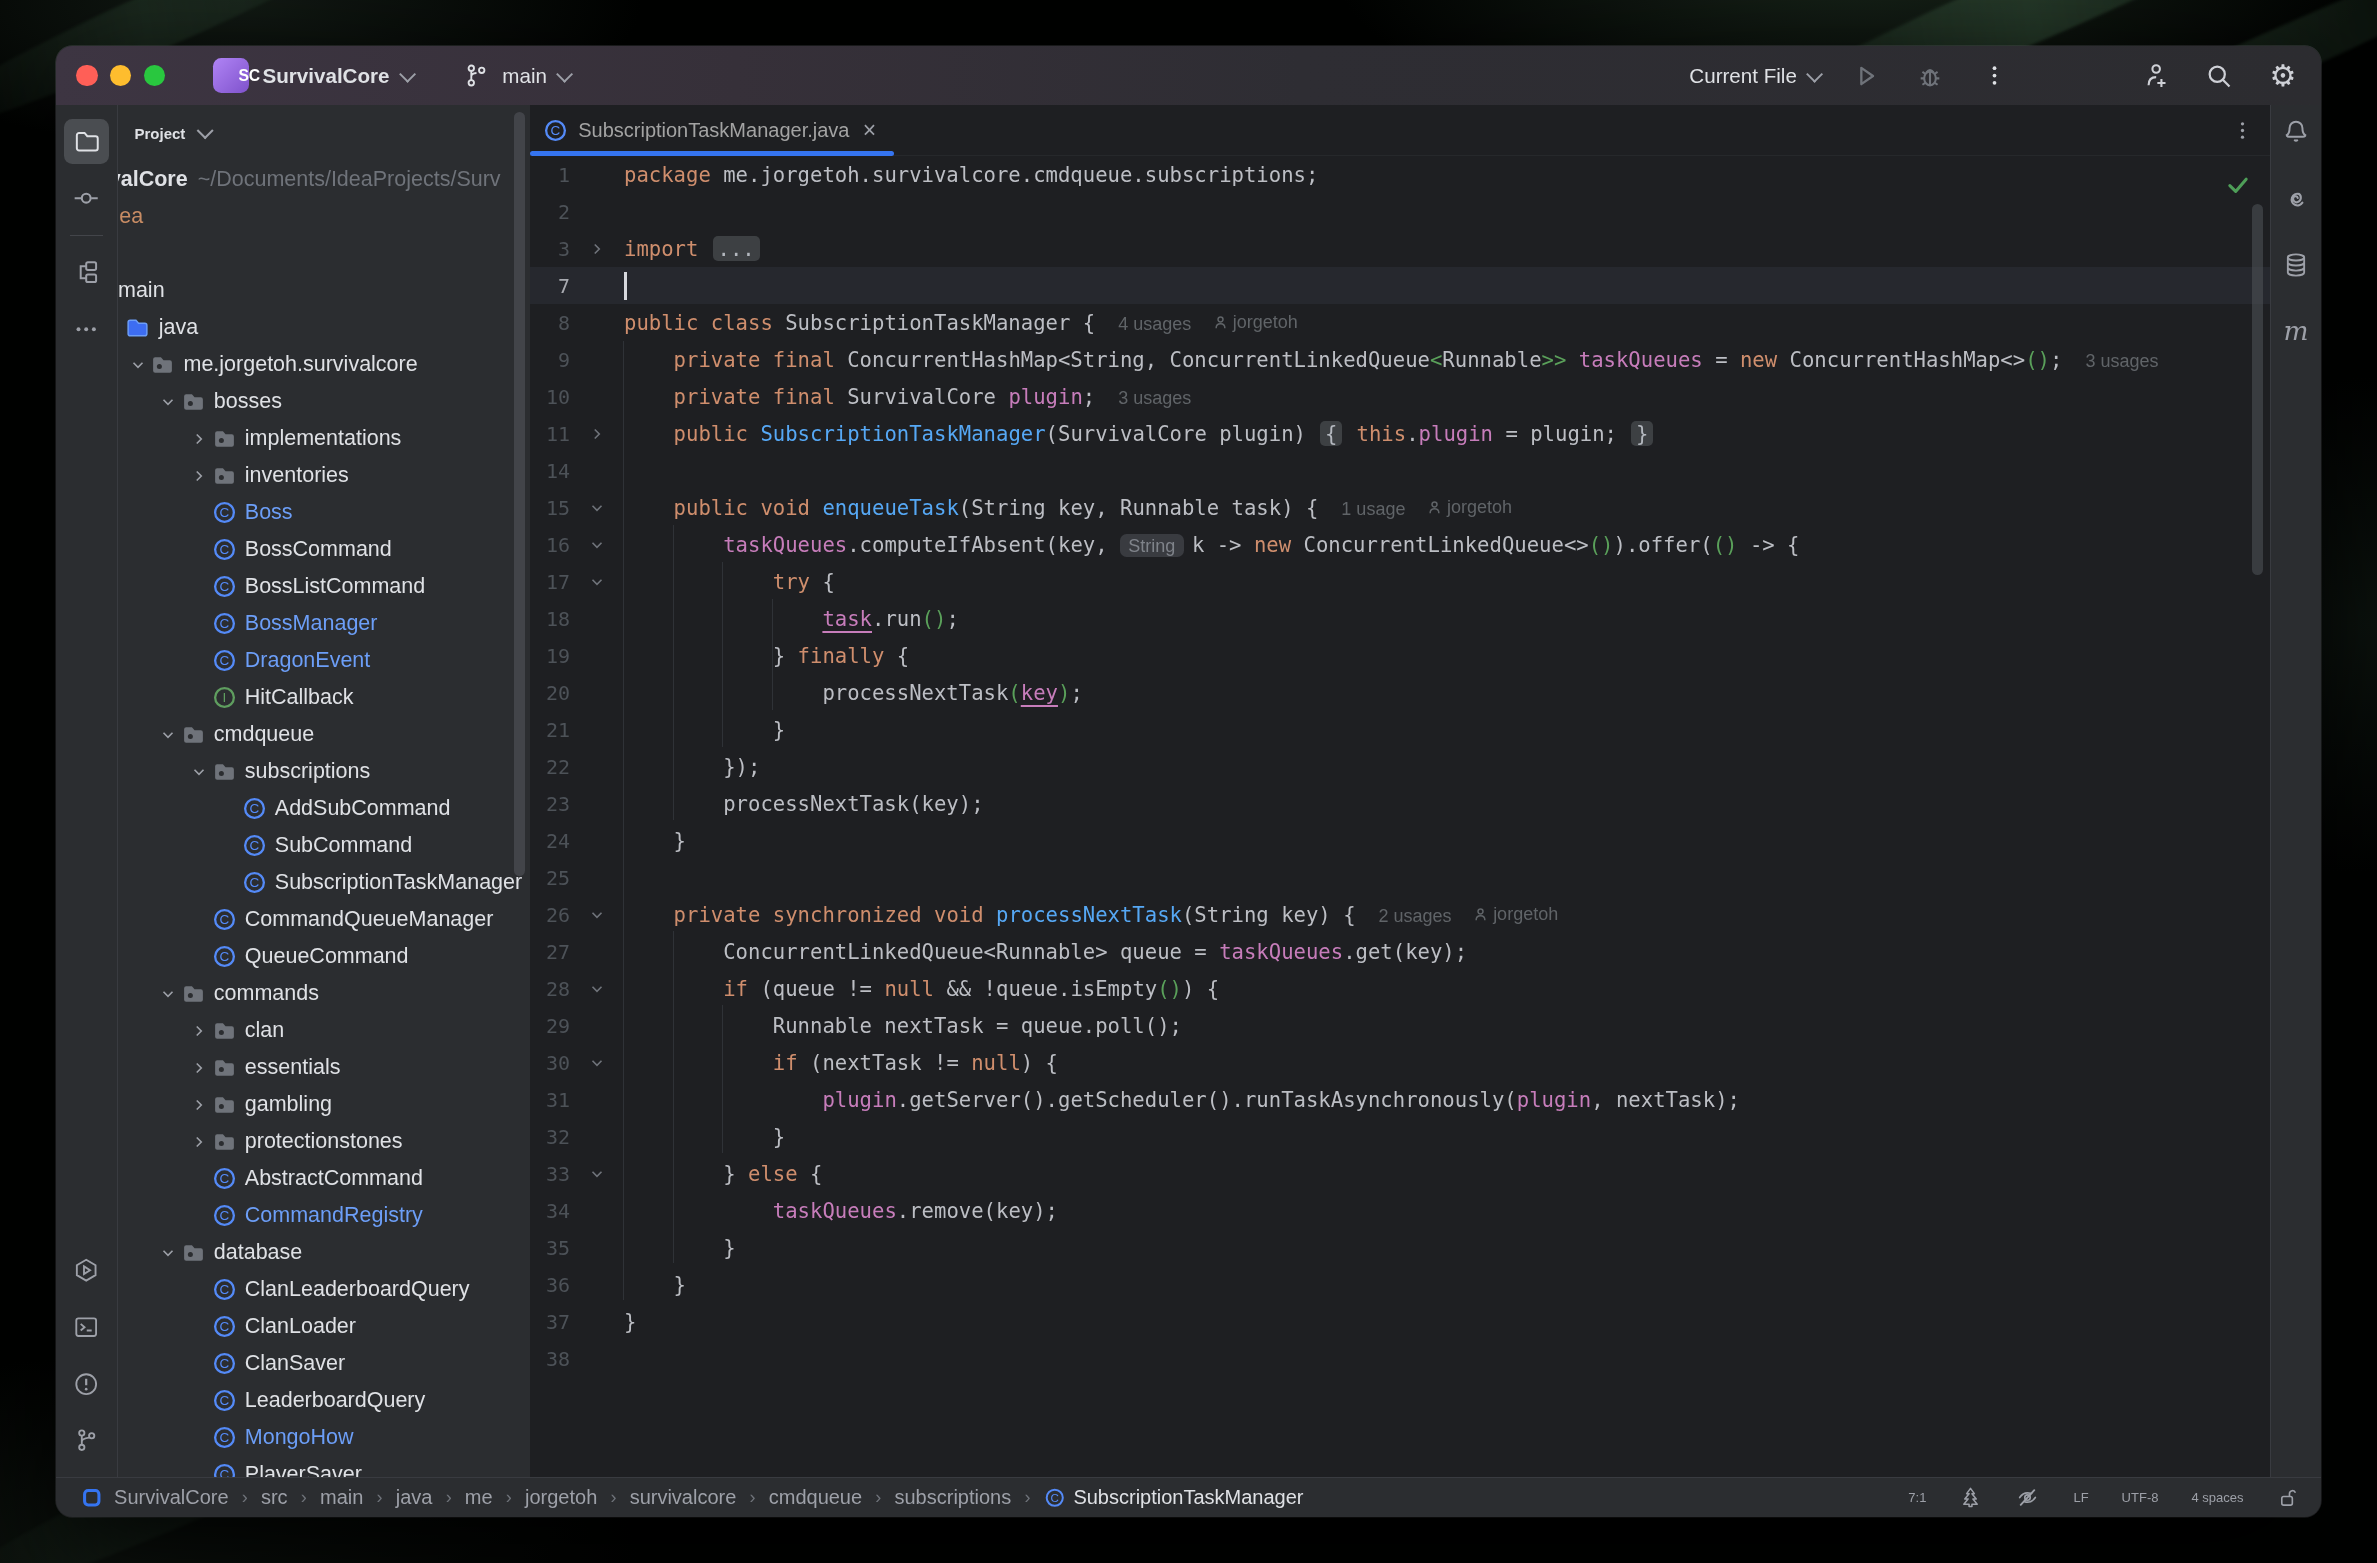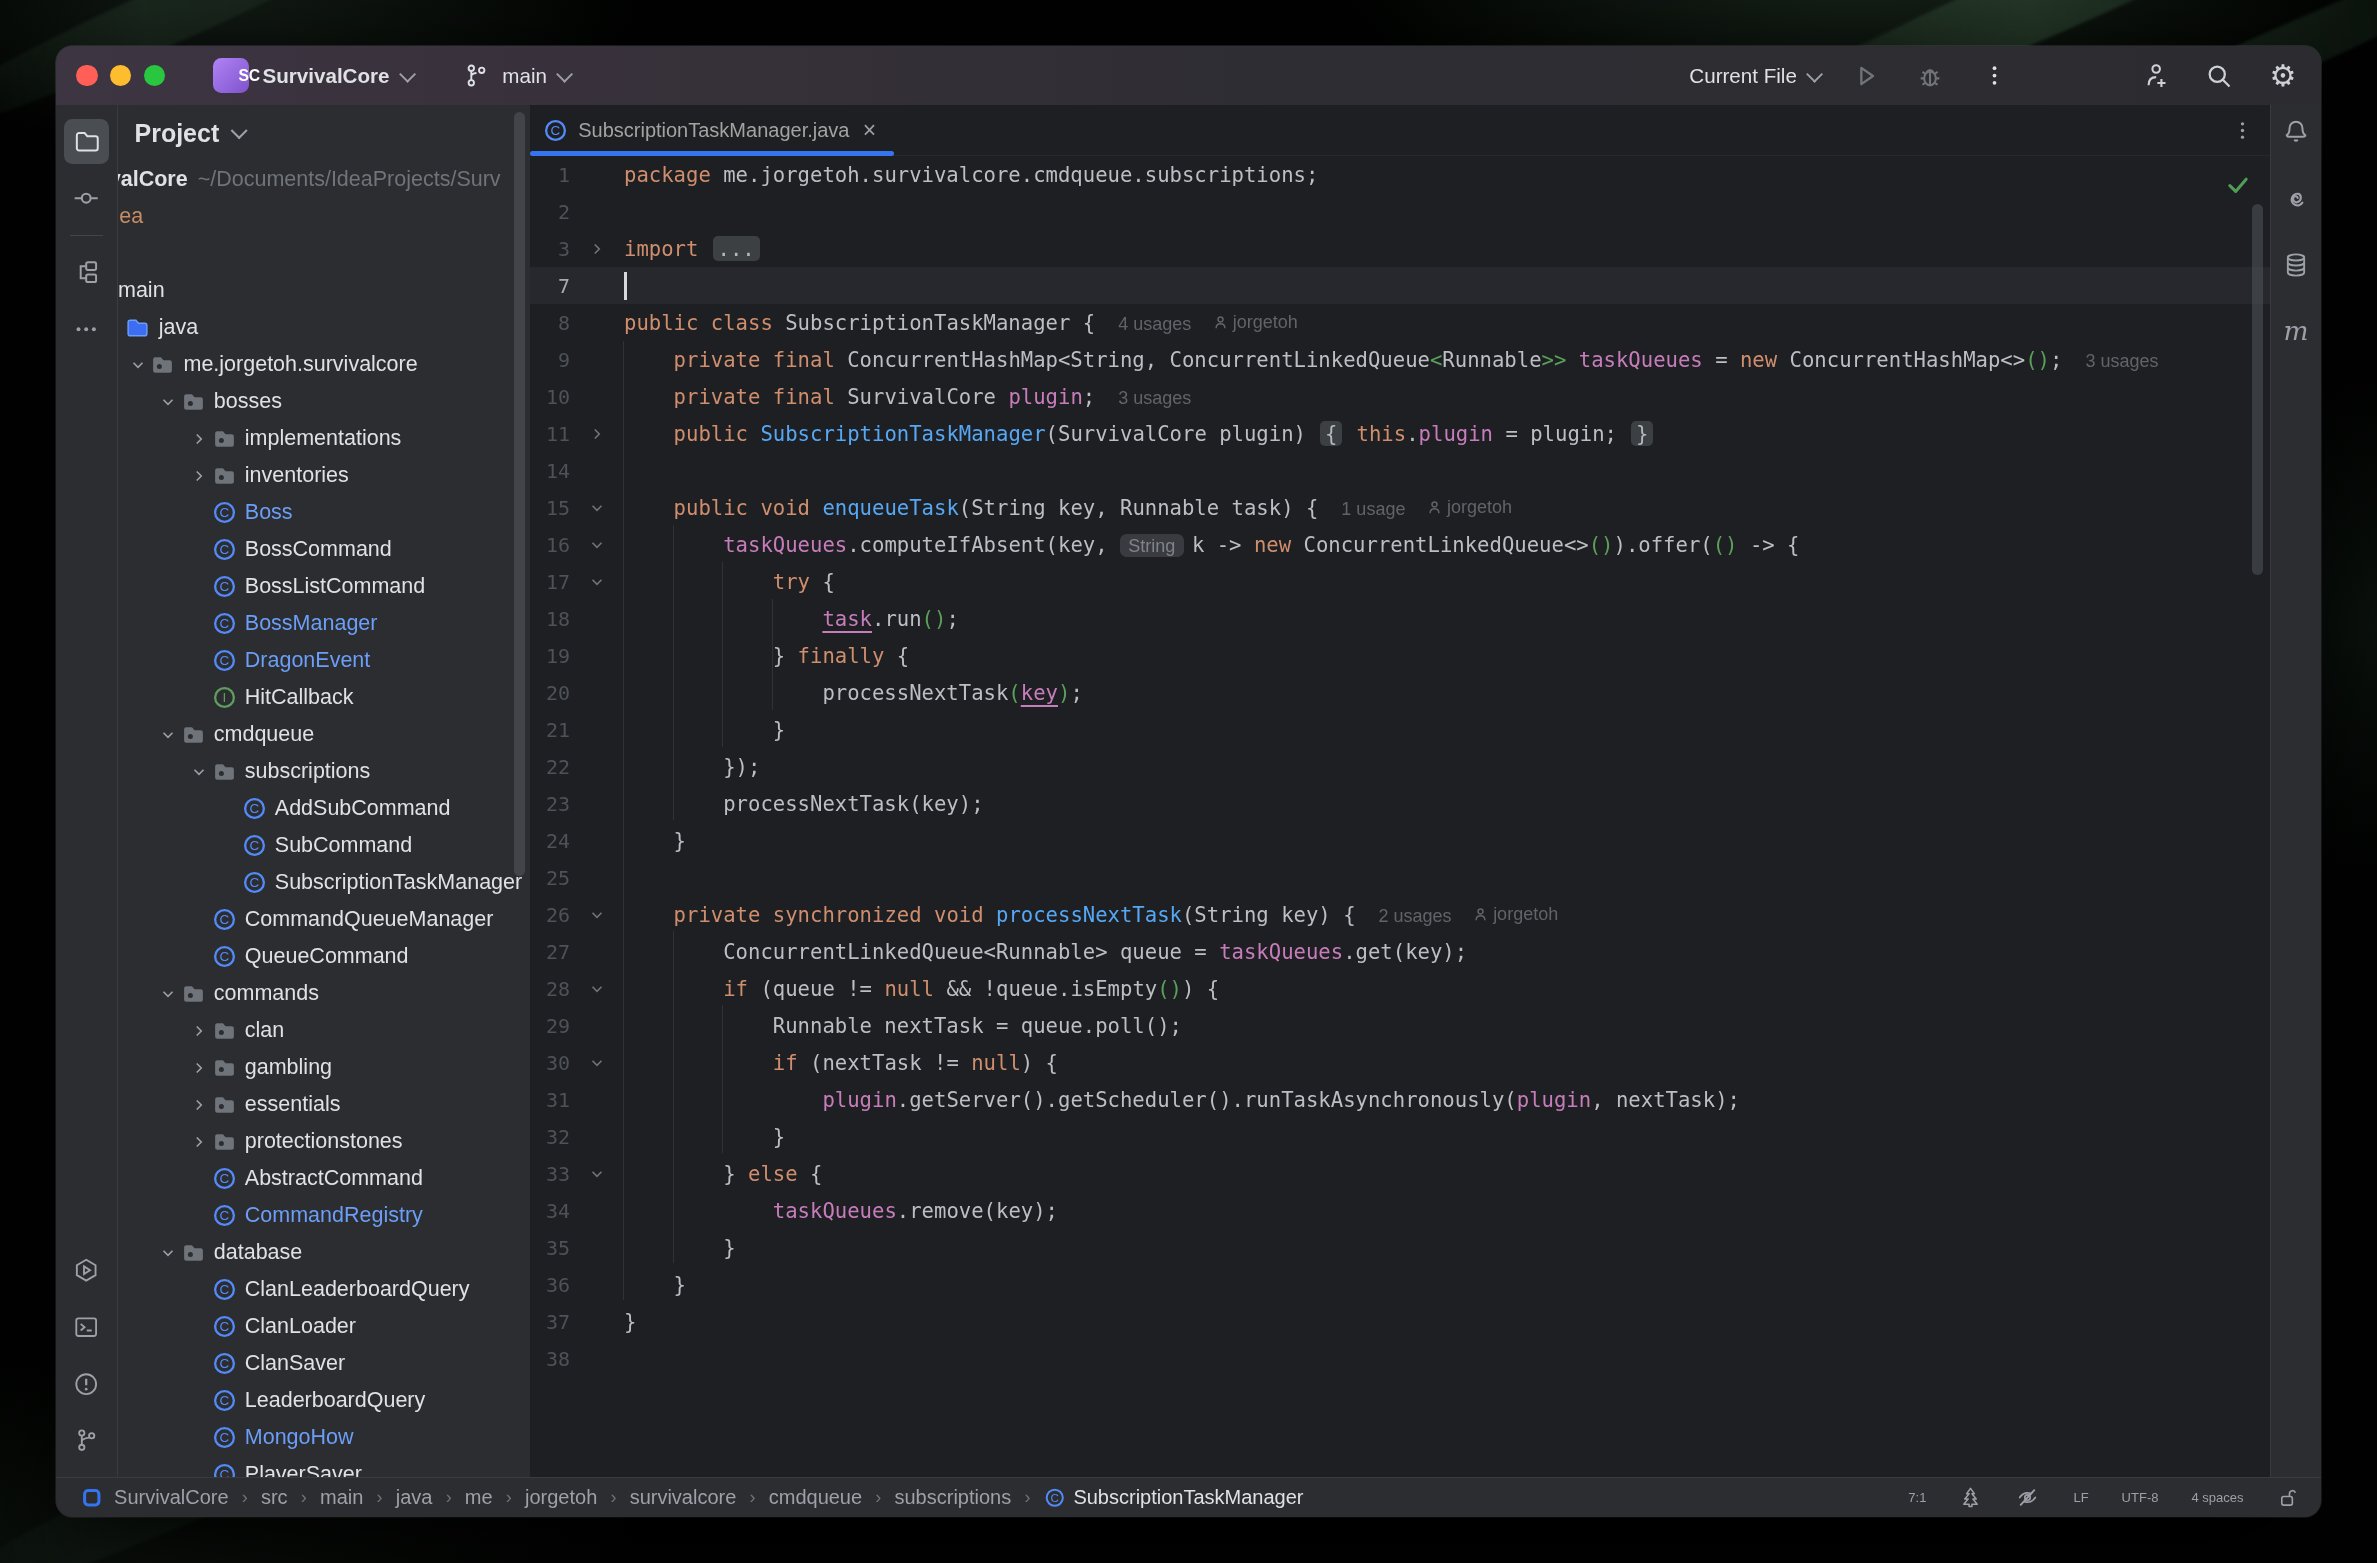--- a/index.html
+++ b/index.html
@@ -49,21 +49,21 @@
   
   .lstrip { flex:0 0 62px; background:#2B2D30; border-right:0.8px solid #393B40;
             display:flex; flex-direction:column; align-items:center; padding:8.3px 0; }
   .lstrip .sp { flex:1; }
   .strip-btn { width:45px; height:45px; border-radius:8.3px; display:flex; align-items:center; justify-content:center; margin:5.8px 0; }
   .strip-btn.active { background:#4A4D51; }
   .strip-div { width:33px; height:0.8px; background:#43454A; margin:8.3px 0; }
 
   
   .ppanel { flex:0 0 412px; background:#2B2D30; position:relative; overflow:hidden; display:flex; flex-direction:column; }
-  .phead { height:56px; flex:0 0 56px; display:flex; align-items:center; padding-left:16.5px; color:#DFE1E5; font-size:25px; font-weight:bold; }
+  .phead { height:56px; flex:0 0 56px; display:flex; align-items:center; padding-left:16.5px; color:#DFE1E5; font-size:15px; font-weight:bold; }
   .phead .chev { margin-left:11.6px; transform:rotate(45deg) translateY(-3.3px); border-color:#9DA0A8; }
   .ptree { position:relative; flex:1; overflow:hidden; }
   .trow { height:37px; display:flex; align-items:center; overflow:hidden; }
   .tinner { display:flex; align-items:center; white-space:nowrap; }
   .tinner svg { flex:0 0 auto; }
   .chev-ph { width:21.5px; flex:0 0 21.5px; }
   .tchev { width:21.5px; flex:0 0 21.5px; display:flex; align-items:center; }
   .ticon { width:25px; margin-right:8.3px; }
   .tlabel { color:#DFE1E5; font-size:21.5px; }
   .tlabel.bold { font-weight:bold; }
@@ -508,35 +508,35 @@
             <div class="tinner" style="margin-left: 72px;">
               <span class="tchev">
                 <svg width="18" height="18" viewBox="0 0 24 24" stroke="#9DA0A8" stroke-width="2.2" fill="none">
                   <path d="M9 6 L15 12 L9 18"></path>
                 </svg>
               </span>
               <svg class="ticon" width="25" height="25" viewBox="0 0 24 24">
                 <path d="M3 7 a2 2 0 0 1 2 -2 h5.5 l2.5 3 h6 a2 2 0 0 1 2 2 v8 a2 2 0 0 1 -2 2 h-14 a2 2 0 0 1 -2 -2 z" fill="#6F737A"></path>
                 <circle cx="9" cy="14" r="2.4" fill="#2B2D30"></circle>
               </svg>
+              <span class="tlabel">essentials</span>
+            </div>
+          </div>
+          <div class="trow">
+            <div class="tinner" style="margin-left: 72px;">
+              <span class="tchev">
+                <svg width="18" height="18" viewBox="0 0 24 24" stroke="#9DA0A8" stroke-width="2.2" fill="none">
+                  <path d="M9 6 L15 12 L9 18"></path>
+                </svg>
+              </span>
+              <svg class="ticon" width="25" height="25" viewBox="0 0 24 24">
+                <path d="M3 7 a2 2 0 0 1 2 -2 h5.5 l2.5 3 h6 a2 2 0 0 1 2 2 v8 a2 2 0 0 1 -2 2 h-14 a2 2 0 0 1 -2 -2 z" fill="#6F737A"></path>
+                <circle cx="9" cy="14" r="2.4" fill="#2B2D30"></circle>
+              </svg>
               <span class="tlabel">gambling</span>
-            </div>
-          </div>
-          <div class="trow">
-            <div class="tinner" style="margin-left: 72px;">
-              <span class="tchev">
-                <svg width="18" height="18" viewBox="0 0 24 24" stroke="#9DA0A8" stroke-width="2.2" fill="none">
-                  <path d="M9 6 L15 12 L9 18"></path>
-                </svg>
-              </span>
-              <svg class="ticon" width="25" height="25" viewBox="0 0 24 24">
-                <path d="M3 7 a2 2 0 0 1 2 -2 h5.5 l2.5 3 h6 a2 2 0 0 1 2 2 v8 a2 2 0 0 1 -2 2 h-14 a2 2 0 0 1 -2 -2 z" fill="#6F737A"></path>
-                <circle cx="9" cy="14" r="2.4" fill="#2B2D30"></circle>
-              </svg>
-              <span class="tlabel">essentials</span>
             </div>
           </div>
           <div class="trow">
             <div class="tinner" style="margin-left: 72px;">
               <span class="tchev">
                 <svg width="18" height="18" viewBox="0 0 24 24" stroke="#9DA0A8" stroke-width="2.2" fill="none">
                   <path d="M9 6 L15 12 L9 18"></path>
                 </svg>
               </span>
               <svg class="ticon" width="25" height="25" viewBox="0 0 24 24">

